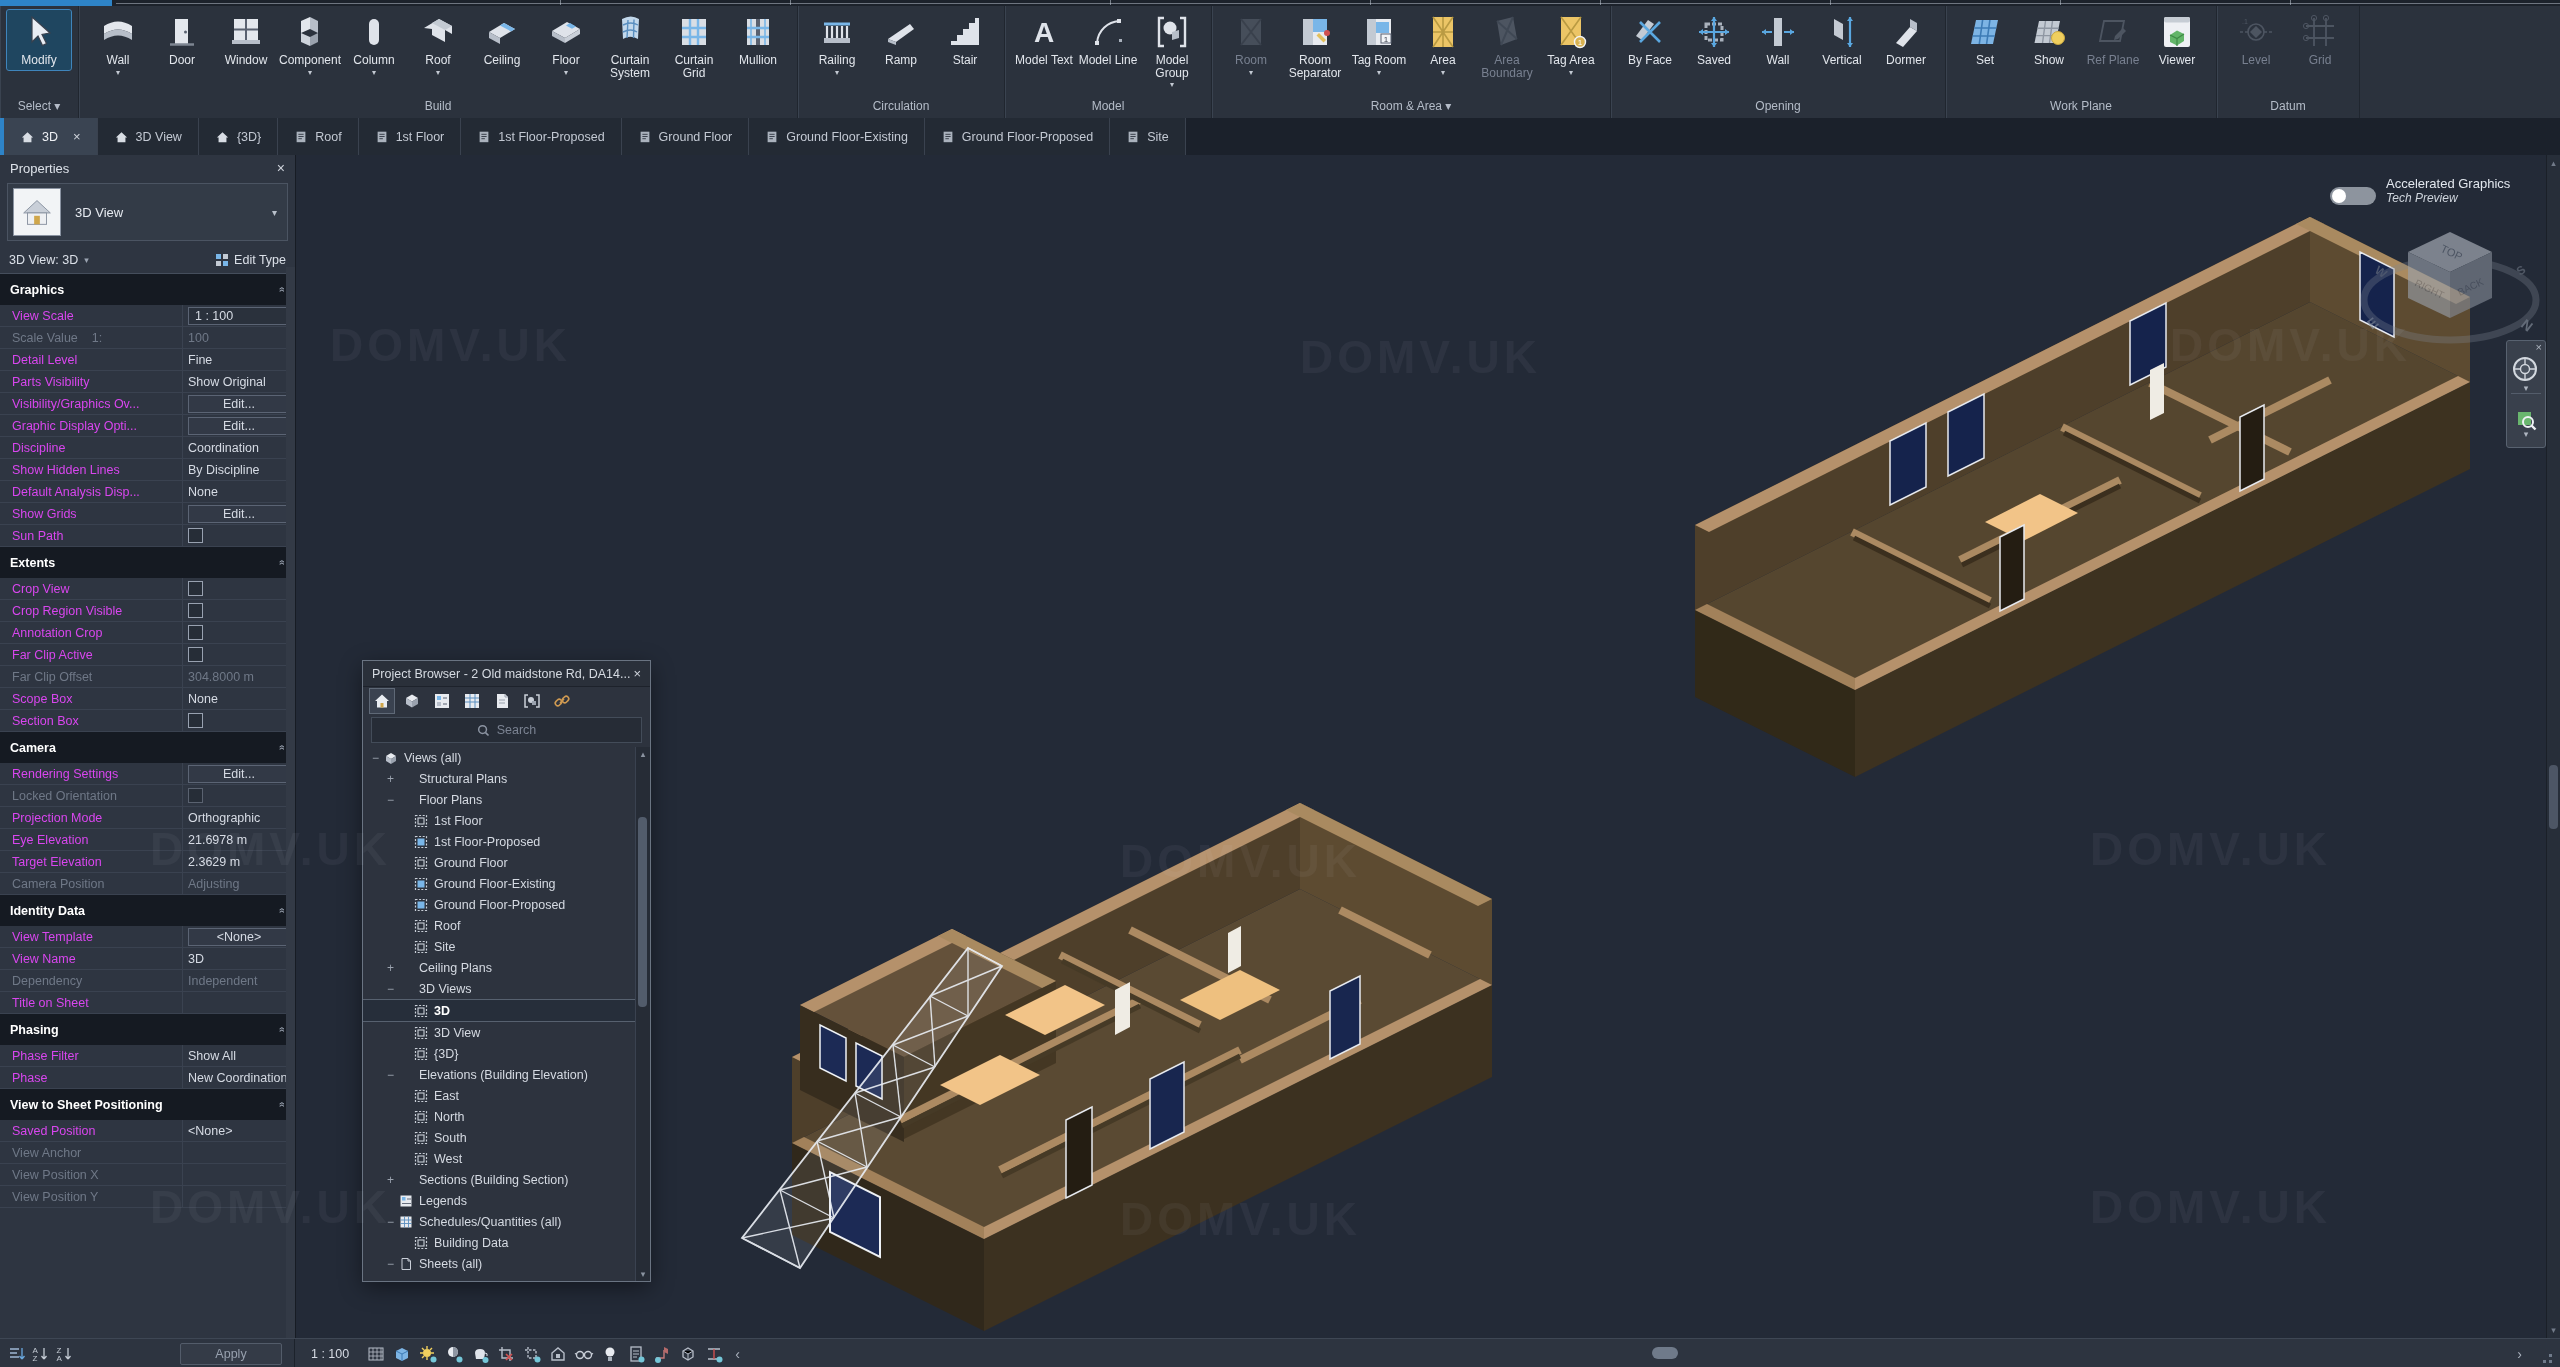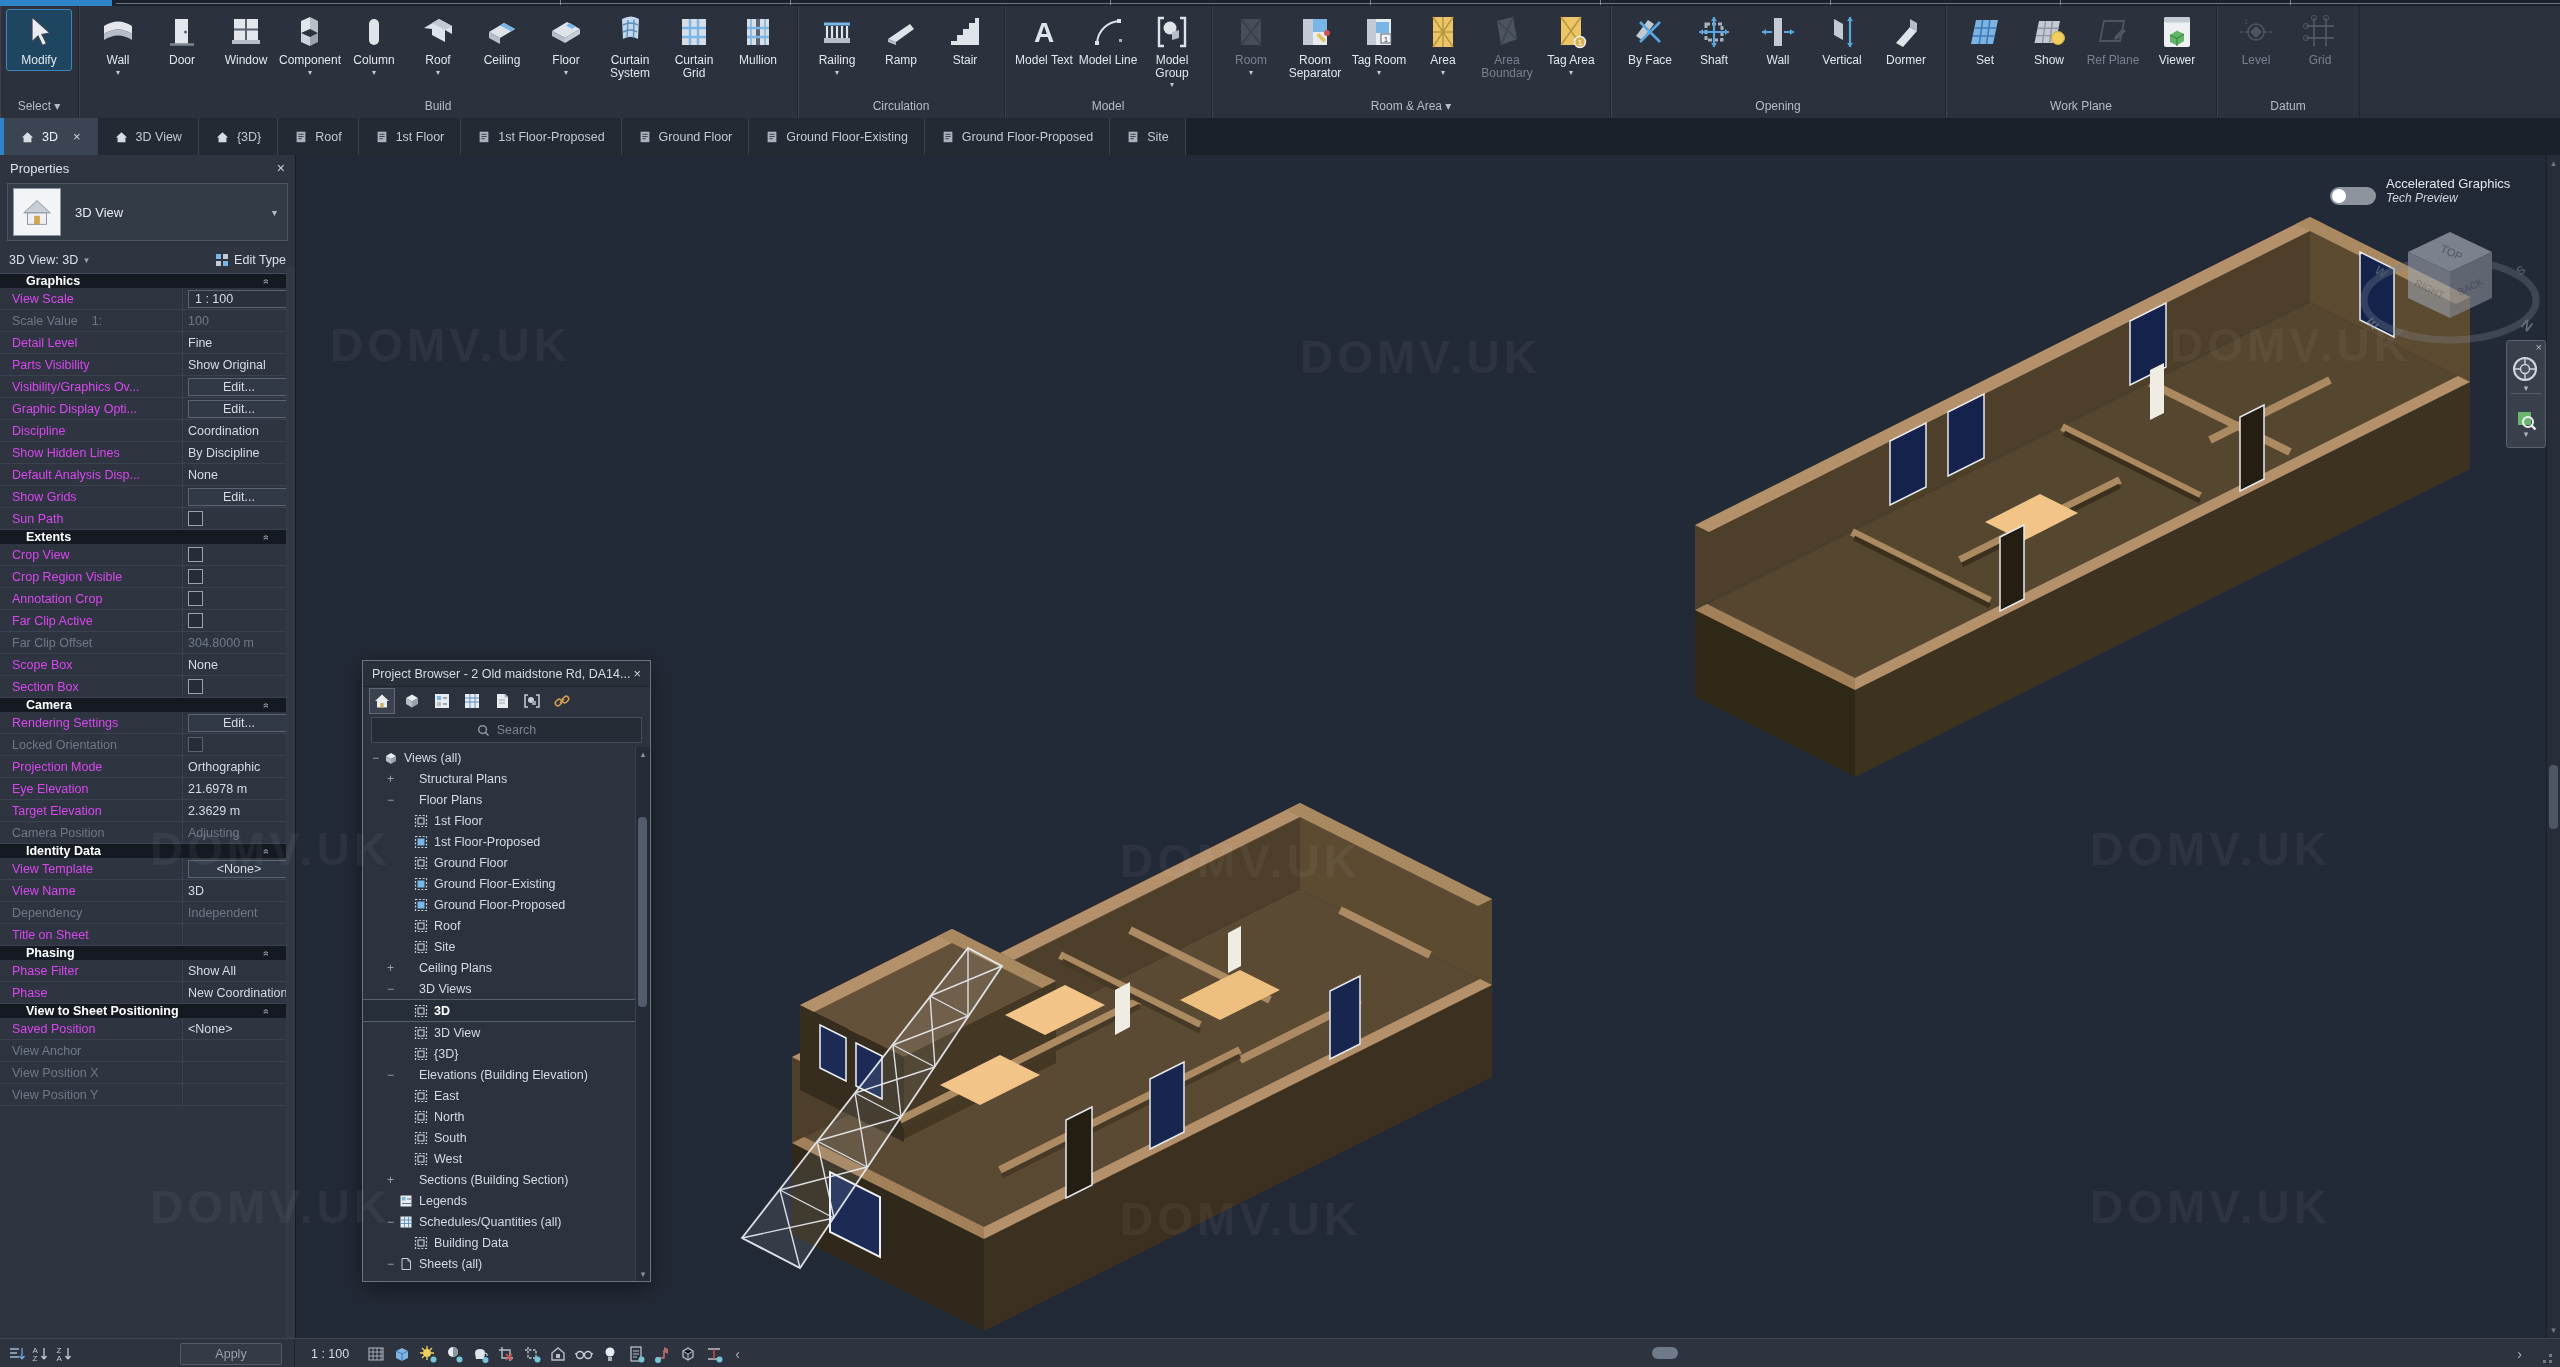--- a/index.html
+++ b/index.html
@@ -32,21 +32,21 @@
   #props{position:absolute;left:0;top:155px;width:295px;height:1183px;background:#2e3541;border-right:1px solid #171c24;}
   .props-header{height:26px;display:flex;align-items:center;justify-content:space-between;padding:0 10px;font-size:13px;color:#dde2e9;}
   .pclose{color:#cfd4dc;font-size:14px;}
   .type-sel{margin:2px 7px 6px 7px;height:56px;background:#333b47;border:1px solid #4b5462;display:flex;align-items:center;}
   .type-thumb{width:46px;height:46px;background:#f2f4f6;margin-left:5px;display:flex;align-items:center;justify-content:center;border:1px solid #8a93a1;}
   .type-label{flex:1;padding-left:14px;font-size:13px;color:#e6eaf0;}
   .type-arrow{padding:0 10px;color:#b9c0cb;font-size:10px;}
   .inst-row{height:26px;display:flex;align-items:center;padding:0 9px;font-size:12.5px;color:#dbe0e8;border-bottom:1px solid #454e5c;gap:6px;}
   .inst-row .grow{flex:1;}
   .edit-type{display:flex;align-items:center;gap:5px;color:#dbe0e8;}
-  .sec-h{height:14px;background:#151a22;color:#ffffff;font-weight:bold;font-size:12.5px;display:flex;align-items:center;padding:0 26px;}
+  .sec-h{height:31px;background:#151a22;color:#ffffff;font-weight:bold;font-size:12.5px;display:flex;align-items:center;padding:0 10px;}
   .sec-h .chev{margin-left:auto;color:#9aa3b1;font-size:10px;transform:rotate(-90deg);}
   .prow{display:flex;height:21px;border-bottom:1px solid #3a4250;font-size:12.5px;align-items:stretch;}
   .plabel{width:170px;padding-left:12px;color:#d946ef;display:flex;align-items:center;white-space:pre;overflow:hidden;}
   .prow.disabled .plabel{color:#6f7887;}
   .pval{flex:1;display:flex;align-items:center;padding:0 5px;color:#d6dbe4;border-left:1px solid #3a4250;overflow:hidden;}
   .prow.disabled .pval{color:#6f7887;}
   .pbox{flex:1;border:1px solid #5b6474;background:#2a313c;height:16px;display:flex;align-items:center;padding:0 6px;}
   .pbtn{flex:1;border:1px solid #5b6474;background:#323946;height:16px;display:flex;align-items:center;justify-content:center;color:#d6dbe4;}
   .pcheck{width:13px;height:13px;border:1px solid #98a1b0;background:#262d37;}
   .prow.disabled .pcheck{border-color:#5a6270;}
@@ -404,21 +404,21 @@
             <div class="rlabel">By Face</div>
           </div>
           <div class="rbtn">
             <div class="ric">
               <svg viewBox="0 0 40 40" width="40" height="40">
                 <path d="M12 12 h16 v16 h-16 Z" fill="none" stroke="#aab2bd" stroke-width="3" stroke-dasharray="4 2"></path>
                 <path d="M20 5 v30 M5 20 h30" stroke="#5aa7e0" stroke-width="2.2"></path>
                 <path d="M20 5 l-3 4 h6 Z M20 35 l-3 -4 h6 Z M5 20 l4 -3 v6 Z M35 20 l-4 -3 v6 Z" fill="#5aa7e0"></path>
               </svg>
             </div>
-            <div class="rlabel">Shaft</div>
+            <div class="rlabel">Saved</div>
           </div>
           <div class="rbtn">
             <div class="ric">
               <svg viewBox="0 0 40 40" width="40" height="40">
                 <rect x="16" y="6" width="8" height="28" fill="#c3cad3"></rect>
                 <path d="M4 20 h10 M26 20 h10" stroke="#5aa7e0" stroke-width="2.2"></path>
                 <path d="M4 20 l4 -3 v6 Z M36 20 l-4 -3 v6 Z" fill="#5aa7e0"></path>
               </svg>
             </div>
             <div class="rlabel">Wall</div>

